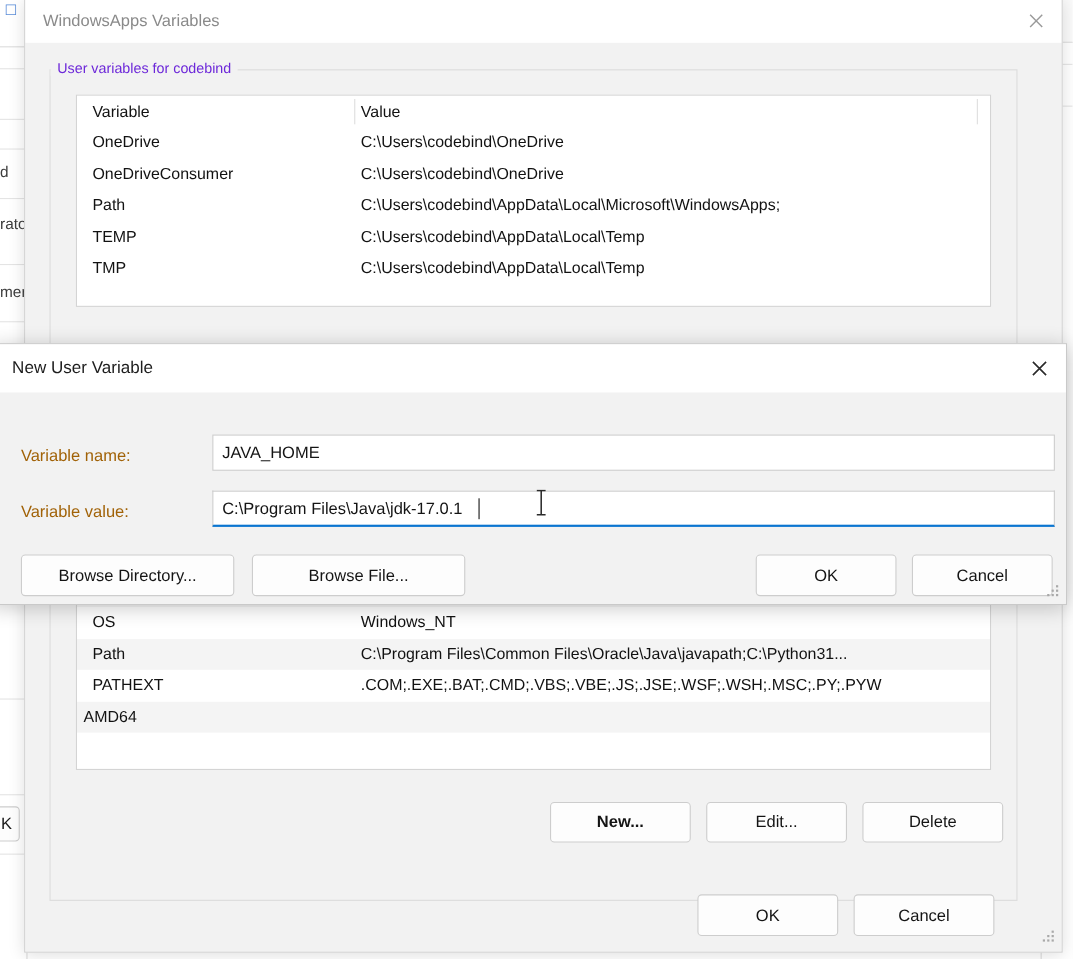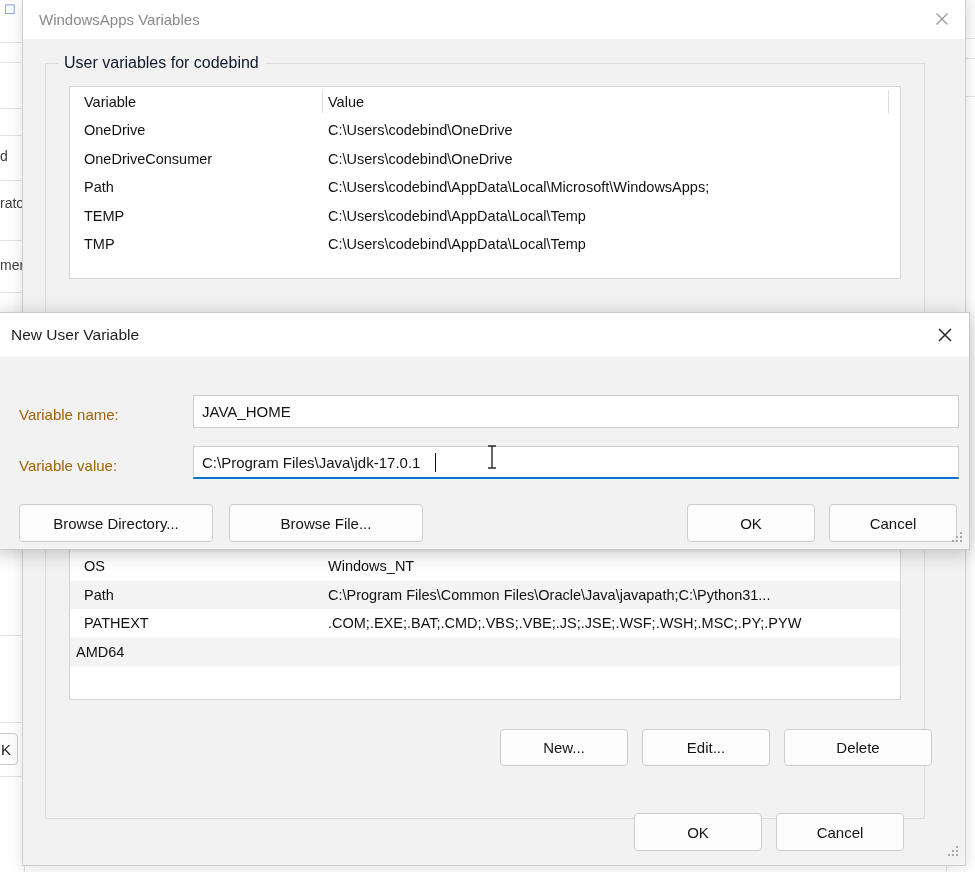--- a/index.html
+++ b/index.html
@@ -115,25 +115,25 @@
   
   .group {
     position: absolute;
     border: 1px solid #dcdcdc;
     background: #f2f2f2;
     box-sizing: border-box;
   }
   .group-legend {
     position: absolute;
     top: -10px;
-    left: 12px;
+    left: 0;
     background: #f2f2f2;
     padding: 0 6px;
-    font-size: 16px;
-    color: #0f172a;
+    font-size: 13px;
+    color: #6d28d9;
     white-space: nowrap;
   }
 
   
   .var-table {
     position: absolute;
     background: #ffffff;
     border: 1px solid #d4d4d4;
     box-sizing: border-box;
     overflow: hidden;
@@ -421,27 +421,27 @@
         <div class="vt-cell-value">.COM;.EXE;.BAT;.CMD;.VBS;.VBE;.JS;.JSE;.WSF;.WSH;.MSC;.PY;.PYW</div>
       </div>
       <div class="vt-row alt">
         <div class="vt-cell-value">AMD64</div>
       </div>
       <div class="vt-scroll" style="top:2px;">
         <div class="vt-thumb"></div>
       </div>
     </div>
 
-    <button class="btn" style="left:477px; top:690px; width:128px; height:37px;">
+    <button class="btn" style="left:477px; top:690px; width:128px; height:37px;font-weight:bold;">
       <span>New...</span>
     </button>
     <button class="btn" style="left:619px; top:690px; width:128px; height:37px;">
       <span>Edit...</span>
     </button>
-    <button class="btn" style="left:761px; top:690px; width:148px; height:37px;">
+    <button class="btn" style="left:761px; top:690px; width:128px; height:37px;">
       <span>Delete</span>
     </button>
 
     <button class="btn" style="left:611px; top:774px; width:128px; height:38px;">
       <span>OK</span>
     </button>
     <button class="btn" style="left:753px; top:774px; width:128px; height:38px;">
       <span>Cancel</span>
     </button>
 

